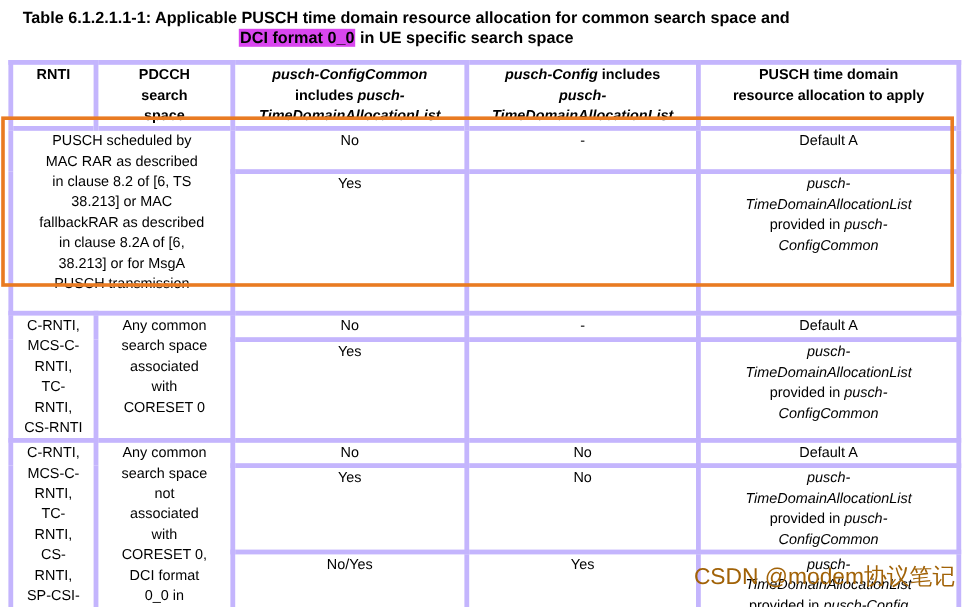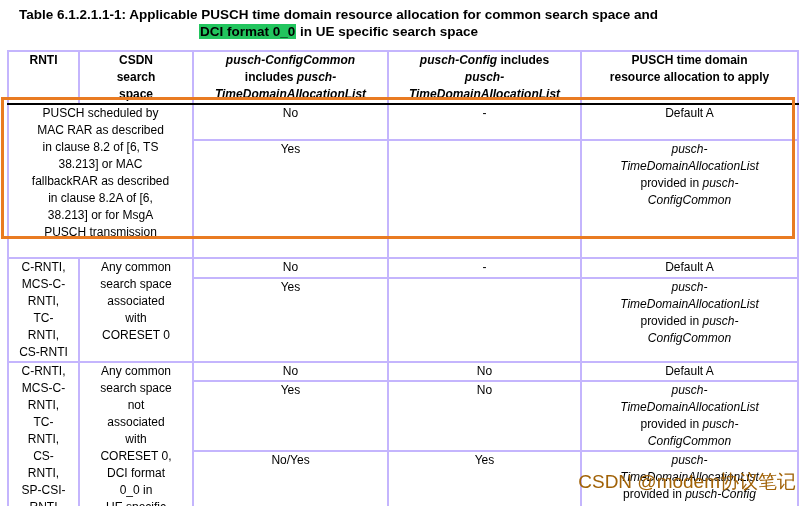--- a/index.html
+++ b/index.html
@@ -26,21 +26,21 @@
   }
   table.spec {
     position: absolute;
     top: 50px; left: 7px;
     width: 790px;
     border-collapse: collapse;
     table-layout: fixed;
     border: 2px solid #000;
   }
   .spec th, .spec td {
-    border: 2px solid #c4b5fd;
+    border: 4px solid #c4b5fd;
     vertical-align: top;
     text-align: center;
     font-size: 12px;
     line-height: 17px;
     padding: 0 2px;
     overflow: hidden;
   }
   .spec th {
     font-weight: bold;
     border-bottom: 2px solid #000;
@@ -67,35 +67,35 @@
     line-height: 22px;
     color: #c9c9c9;
     white-space: nowrap;
   }
 </style>
 </head>
 <body>
 
 <div class="title">
   <span>Table 6.1.2.1.1-1: Applicable PUSCH time domain resource allocation for common search space and</span><br>
-  <span class="hl" style="background: #22c55e; margin-top: 36px;">DCI format 0_0</span><span> in UE specific search space</span>
+  <span class="hl" style="background: #d946ef; margin-top: 36px;">DCI format 0_0</span><span> in UE specific search space</span>
 </div>
 
 <table class="spec">
   <colgroup>
     <col style="width:71px">
     <col style="width:114px">
     <col style="width:195px">
     <col style="width:193px">
     <col style="width:217px">
   </colgroup>
   <thead>
     <tr class="r52">
       <th>RNTI</th>
-      <th class="preline">CSDN
+      <th class="preline">PDCCH
 search
 space</th>
       <th><i>pusch-ConfigCommon</i><br>includes <i>pusch-</i><br><i>TimeDomainAllocationList</i></th>
       <th><i>pusch-Config</i> includes<br><i>pusch-</i><br><i>TimeDomainAllocationList</i></th>
       <th>PUSCH time domain<br>resource allocation to apply</th>
     </tr>
   </thead>
   <tbody>
 
     <tr class="r18">

